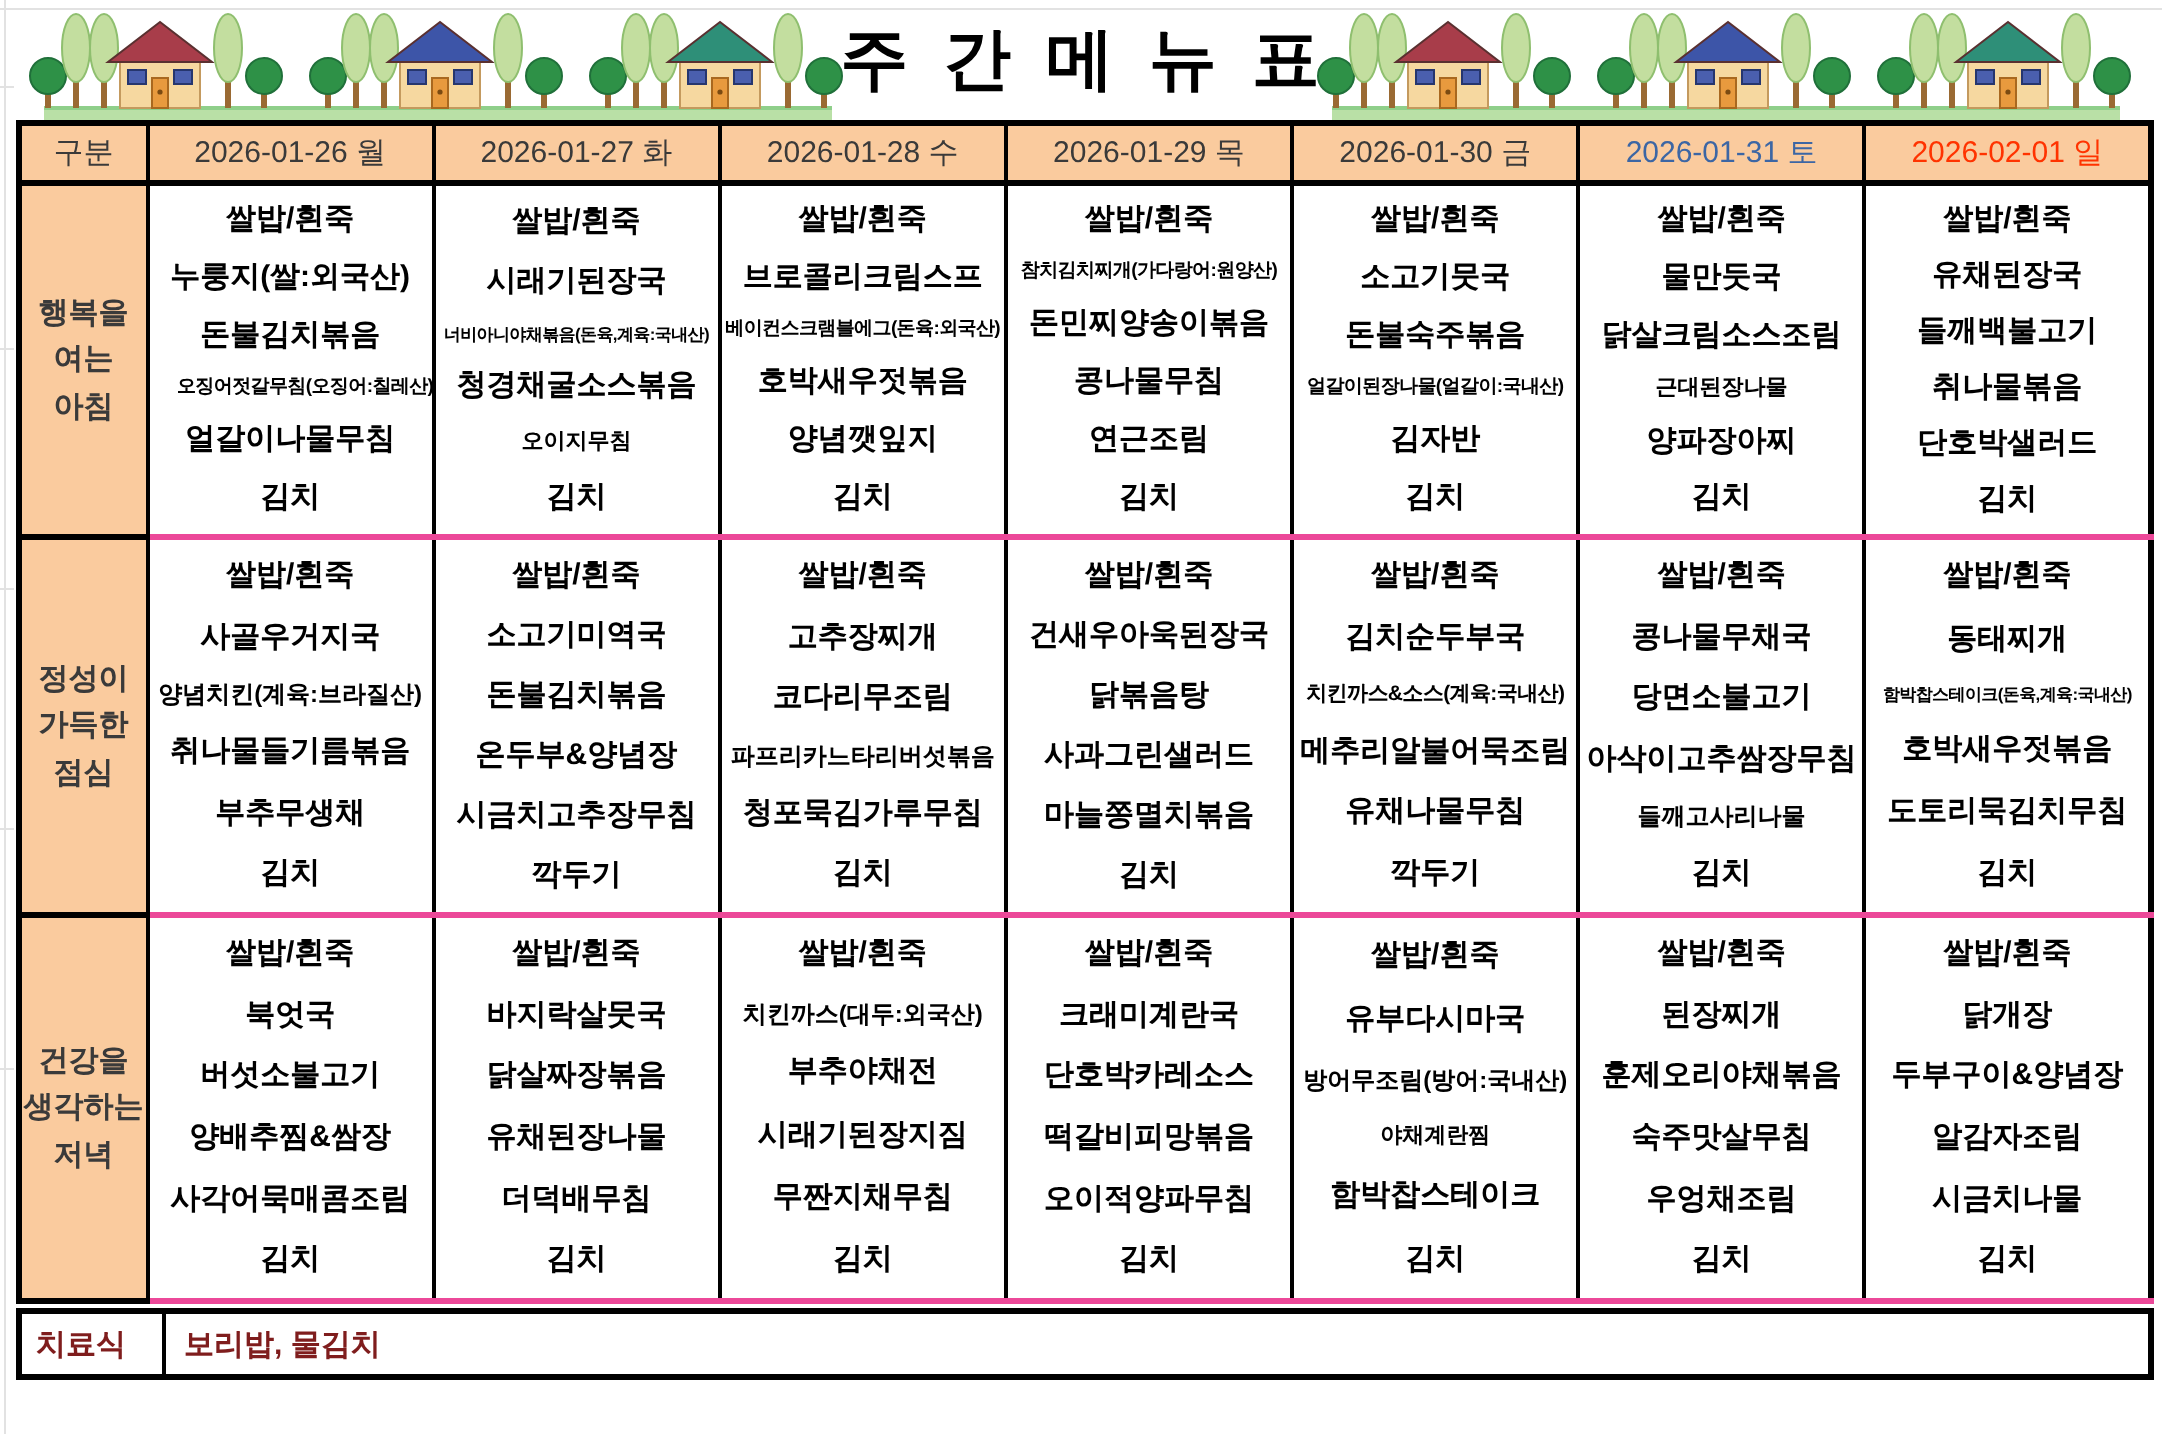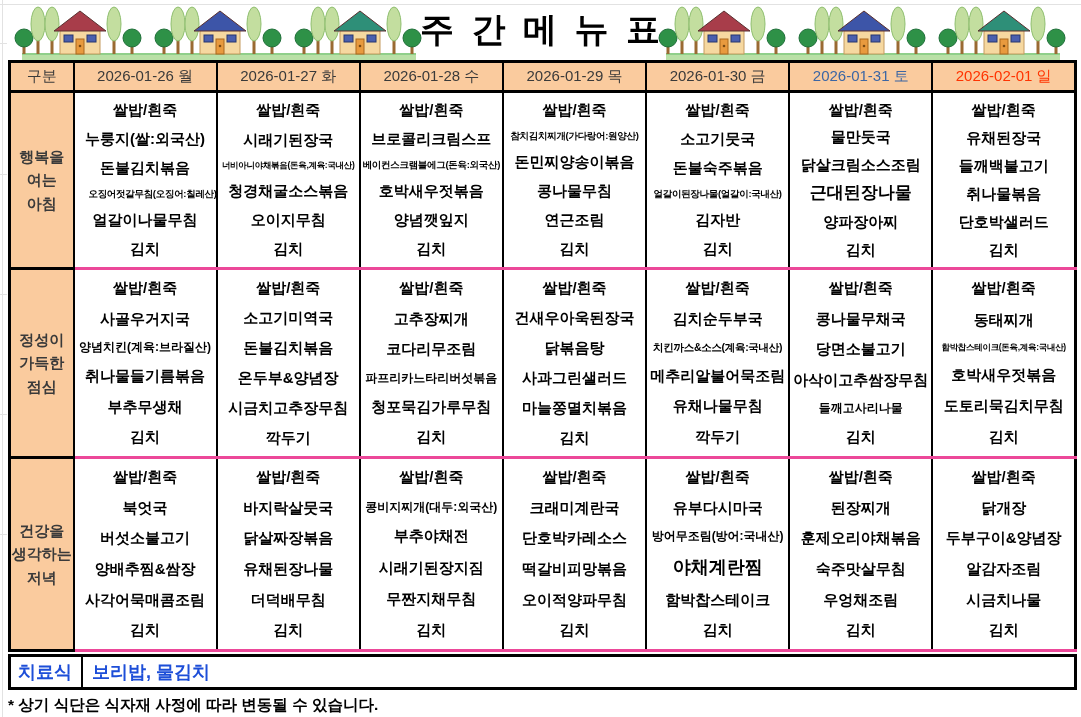--- a/index.html
+++ b/index.html
@@ -48,21 +48,21 @@
   .cell{display:flex;flex-direction:column;justify-content:space-around;align-items:center;padding:3px 1px;}
   tr.r0 .cell{height:168px;}
   tr.r1 .cell{height:180px;}
   tr.r2 .cell{height:184px;}
   .item{font-weight:700;line-height:1.1;white-space:nowrap;font-size:15px;color:#000;}
 
   table.therapy{
     position:absolute;left:8px;top:654px;width:1069px;z-index:2;
     border-collapse:collapse;table-layout:fixed;border:3px solid #000;background:#fff;
   }
-  table.therapy td{border:2px solid #000;height:28px;font-weight:700;font-size:18px;color:#1d4ed8;}
+  table.therapy td{border:2px solid #000;height:28px;font-weight:700;font-size:15px;color:#7f1d1d;}
   td.tlabel{width:62px;padding-left:7px;text-align:left;white-space:nowrap;}
   td.tvalue{padding-left:9px;text-align:left;white-space:nowrap;}
 
   .footnote{
     position:absolute;left:8px;top:695px;z-index:2;
     font-size:15.5px;font-weight:700;color:#000;white-space:nowrap;
   }
 </style>
 </head>
 <body>
@@ -166,21 +166,21 @@
               <div class="item" style="font-size: 15px;">얼갈이나물무침</div>
               <div class="item" style="font-size: 15px;">김치</div>
             </div>
           </td>
           <td>
             <div class="cell">
               <div class="item" style="font-size: 15px;">쌀밥/흰죽</div>
               <div class="item" style="font-size: 15px;">시래기된장국</div>
               <div class="item" style="font-size: 8.5px; letter-spacing: -0.3px;">너비아니야채볶음(돈육,계육:국내산)</div>
               <div class="item" style="font-size: 15px;">청경채굴소스볶음</div>
-              <div class="item" style="font-size: 15px;">오이지무침</div>
+              <div class="item" style="font-size: 11px;">오이지무침</div>
               <div class="item" style="font-size: 15px;">김치</div>
             </div>
           </td>
           <td>
             <div class="cell">
               <div class="item" style="font-size: 15px;">쌀밥/흰죽</div>
               <div class="item" style="font-size: 15px;">브로콜리크림스프</div>
               <div class="item" style="font-size: 9.5px; letter-spacing: -0.3px;">베이컨스크램블에그(돈육:외국산)</div>
               <div class="item" style="font-size: 15px;">호박새우젓볶음</div>
               <div class="item" style="font-size: 15px;">양념깻잎지</div>
@@ -205,21 +205,21 @@
               <div class="item" style="font-size: 9.5px; letter-spacing: -0.3px;">얼갈이된장나물(얼갈이:국내산)</div>
               <div class="item" style="font-size: 15px;">김자반</div>
               <div class="item" style="font-size: 15px;">김치</div>
             </div>
           </td>
           <td>
             <div class="cell">
               <div class="item" style="font-size: 15px;">쌀밥/흰죽</div>
               <div class="item" style="font-size: 15px;">물만둣국</div>
               <div class="item" style="font-size: 15px;">닭살크림소스조림</div>
-              <div class="item" style="font-size: 17px;">근대된장나물</div>
+              <div class="item" style="font-size: 11px;">근대된장나물</div>
               <div class="item" style="font-size: 15px;">양파장아찌</div>
               <div class="item" style="font-size: 15px;">김치</div>
             </div>
           </td>
           <td>
             <div class="cell">
               <div class="item" style="font-size: 15px;">쌀밥/흰죽</div>
               <div class="item" style="font-size: 15px;">유채된장국</div>
               <div class="item" style="font-size: 15px;">들깨백불고기</div>
               <div class="item" style="font-size: 15px;">취나물볶음</div>
@@ -323,21 +323,21 @@
               <div class="item" style="font-size: 15px;">바지락살뭇국</div>
               <div class="item" style="font-size: 15px;">닭살짜장볶음</div>
               <div class="item" style="font-size: 15px;">유채된장나물</div>
               <div class="item" style="font-size: 15px;">더덕배무침</div>
               <div class="item" style="font-size: 15px;">김치</div>
             </div>
           </td>
           <td>
             <div class="cell">
               <div class="item" style="font-size: 15px;">쌀밥/흰죽</div>
-              <div class="item" style="font-size: 12px;">콩비지찌개(대두:외국산)</div>
+              <div class="item" style="font-size: 12px;">치킨까스(대두:외국산)</div>
               <div class="item" style="font-size: 15px;">부추야채전</div>
               <div class="item" style="font-size: 15px;">시래기된장지짐</div>
               <div class="item" style="font-size: 15px;">무짠지채무침</div>
               <div class="item" style="font-size: 15px;">김치</div>
             </div>
           </td>
           <td>
             <div class="cell">
               <div class="item" style="font-size: 15px;">쌀밥/흰죽</div>
               <div class="item" style="font-size: 15px;">크래미계란국</div>
@@ -345,21 +345,21 @@
               <div class="item" style="font-size: 15px;">떡갈비피망볶음</div>
               <div class="item" style="font-size: 15px;">오이적양파무침</div>
               <div class="item" style="font-size: 15px;">김치</div>
             </div>
           </td>
           <td>
             <div class="cell">
               <div class="item" style="font-size: 15px;">쌀밥/흰죽</div>
               <div class="item" style="font-size: 15px;">유부다시마국</div>
               <div class="item" style="font-size: 12px;">방어무조림(방어:국내산)</div>
-              <div class="item" style="font-size: 18px;">야채계란찜</div>
+              <div class="item" style="font-size: 11px;">야채계란찜</div>
               <div class="item" style="font-size: 15px;">함박찹스테이크</div>
               <div class="item" style="font-size: 15px;">김치</div>
             </div>
           </td>
           <td>
             <div class="cell">
               <div class="item" style="font-size: 15px;">쌀밥/흰죽</div>
               <div class="item" style="font-size: 15px;">된장찌개</div>
               <div class="item" style="font-size: 15px;">훈제오리야채볶음</div>
               <div class="item" style="font-size: 15px;">숙주맛살무침</div>
@@ -383,14 +383,13 @@
 
   <table class="therapy">
     <tbody>
       <tr>
         <td class="tlabel">치료식</td>
         <td class="tvalue">보리밥, 물김치</td>
       </tr>
     </tbody>
   </table>
 
-  <div class="footnote">* 상기 식단은 식자재 사정에 따라 변동될 수 있습니다.</div>
 </div>
 
 </body></html>

